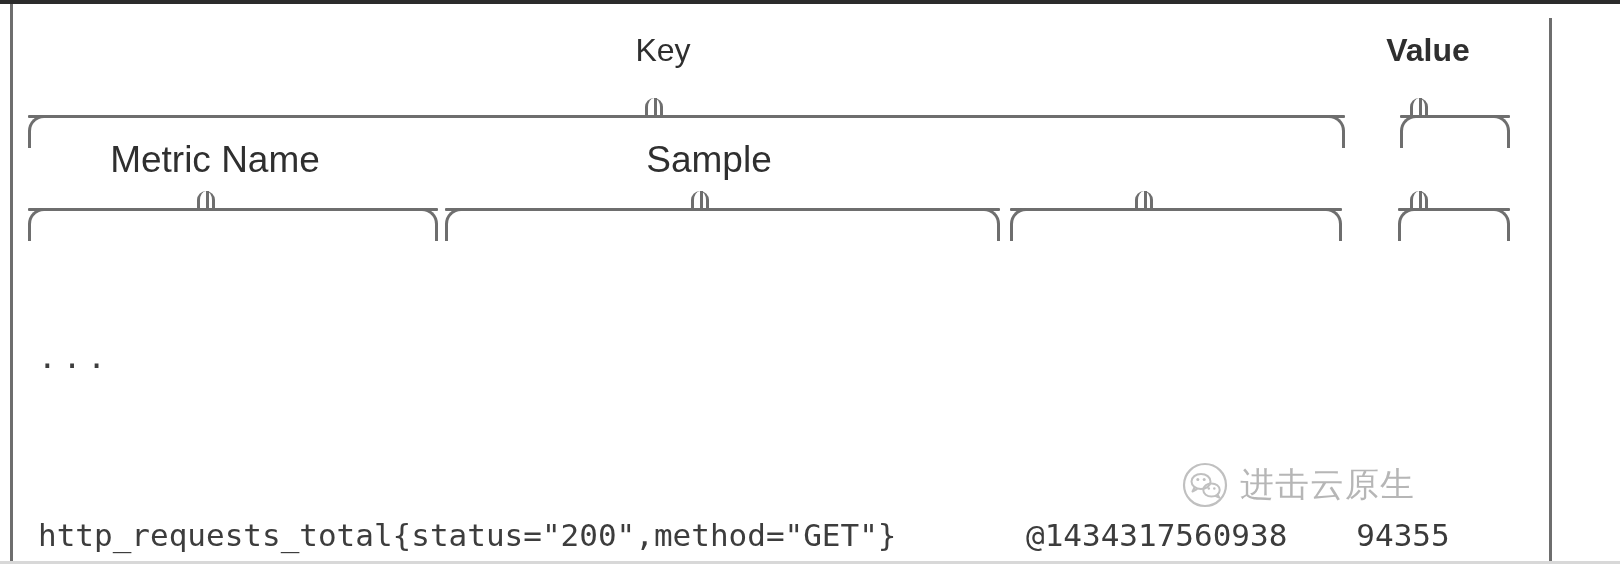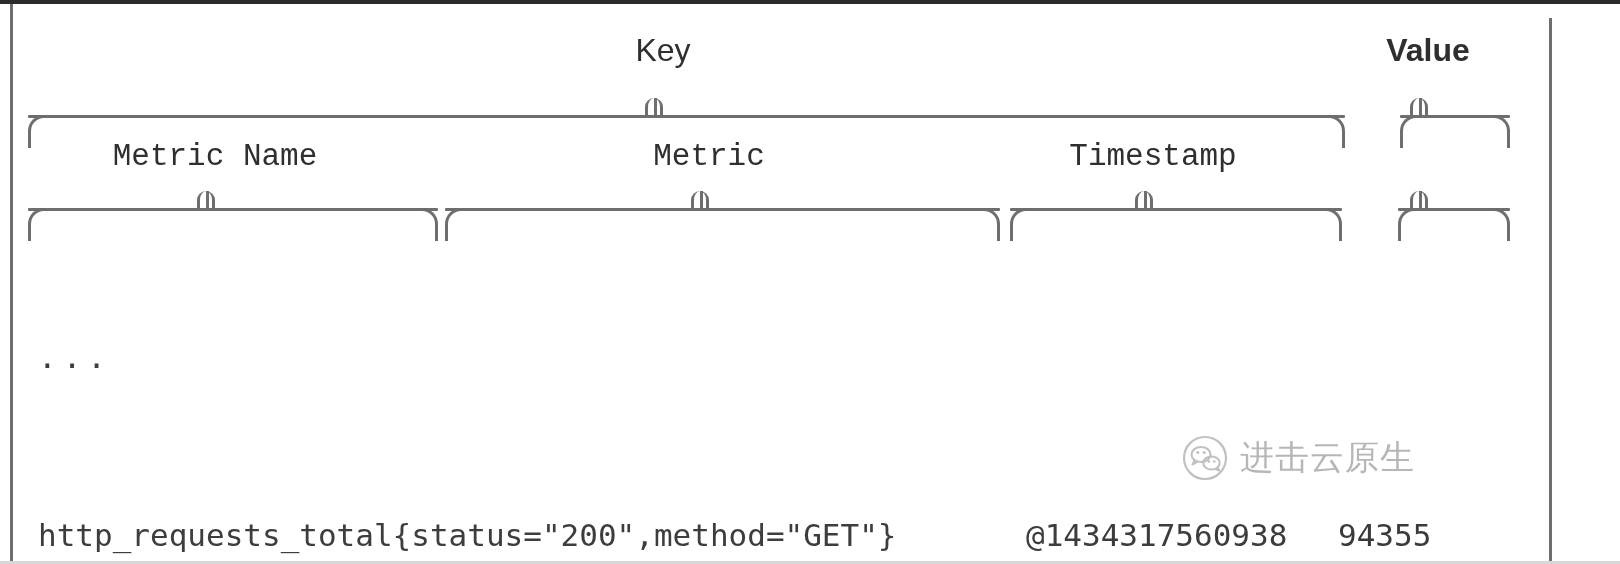--- a/index.html
+++ b/index.html
@@ -30,34 +30,34 @@
                 border-right:3px solid #6e6e6e;border-top-right-radius:10px;
                 box-sizing:border-box;}
   .brace .pip b{position:absolute;left:-12px;top:0;width:9px;height:20px;
                 border-left:3px solid #6e6e6e;border-top-left-radius:10px;
                 box-sizing:border-box;}
 
   
   .cap-label{position:absolute;white-space:nowrap;color:#2f2f2f;
              text-align:center;transform:translateX(-50%);}
   .cap-label.sans{font-family:"Liberation Sans",sans-serif;font-size:32px;}
-  .cap-label.mono{font-family:Liberation Mono, monospace;font-size:31px;}
+  .cap-label.mono{font-family:Liberation Sans, sans-serif;font-size:37px;}
 
   
   #rows{position:absolute;left:38px;top:246px;font-size:31px;line-height:44.5px;
         white-space:pre;color:#3a3a3a;}
   .ellipsis{color:#3a3a3a;letter-spacing:6px;}
   .row{position:relative;height:44.5px;}
   .col-key{position:absolute;left:0;top:0;color:#3d3d3d;}
   .col-ts{position:absolute;left:972px;top:0;}
-  .col-val{position:absolute;left:1300px;top:0;width:130px;text-align:left;color:#3a3a3a;}
+  .col-val{position:absolute;left:1300px;top:0;width:130px;text-align:center;color:#3a3a3a;}
   .ts-dark{color:#3c3c3c;margin-left:16px;}
 
   
-  #watermark{position:absolute;left:1182px;top:435px;display:flex;align-items:center;
+  #watermark{position:absolute;left:1182px;top:462px;display:flex;align-items:center;
              gap:12px;opacity:.62;pointer-events:none;}
   #watermark .wm-logo{width:46px;height:46px;flex:0 0 46px;}
   #watermark .wm-text{font-family:"Liberation Sans",sans-serif;font-size:34px;
                       color:#8a8a8a;white-space:nowrap;letter-spacing:1px;}
 </style>
 </head>
 <body>
 
 <div id="stage">
 
@@ -92,32 +92,31 @@
   <div class="brace" style="left:28px;top:208px;width:410px;">
     <div class="bar"></div>
     <div class="cap l"></div>
     <div class="cap r"></div>
     <div class="pip" style="left:187px;">
       <i></i>
         <b></b>
     </div>
   </div>
 
-  <div class="cap-label mono" style="left:709px;top:139px;">Metric</div>
+  <div class="cap-label mono" style="left:709px;top:139px;">Sample</div>
   <div class="brace" style="left:445px;top:208px;width:555px;">
     <div class="bar"></div>
     <div class="cap l"></div>
     <div class="cap r"></div>
     <div class="pip" style="left:264px;">
       <i></i>
         <b></b>
     </div>
   </div>
 
-  <div class="cap-label mono" style="left:1153px;top:139px;">Timestamp</div>
   <div class="brace" style="left:1010px;top:208px;width:332px;">
     <div class="bar"></div>
     <div class="cap l"></div>
     <div class="cap r"></div>
     <div class="pip" style="left:143px;">
       <i></i>
         <b></b>
     </div>
   </div>
 

